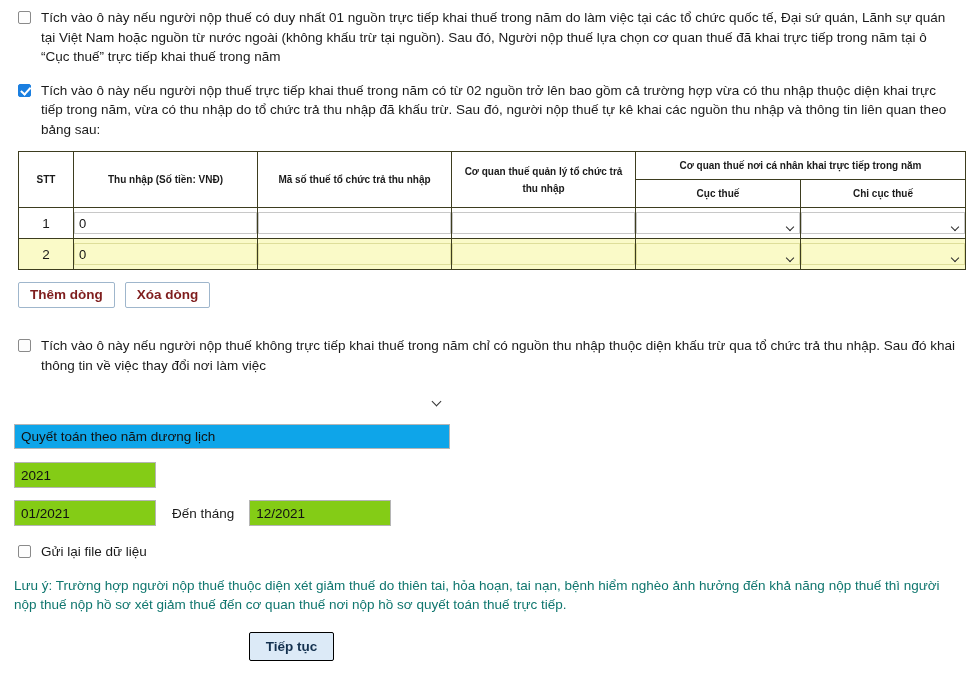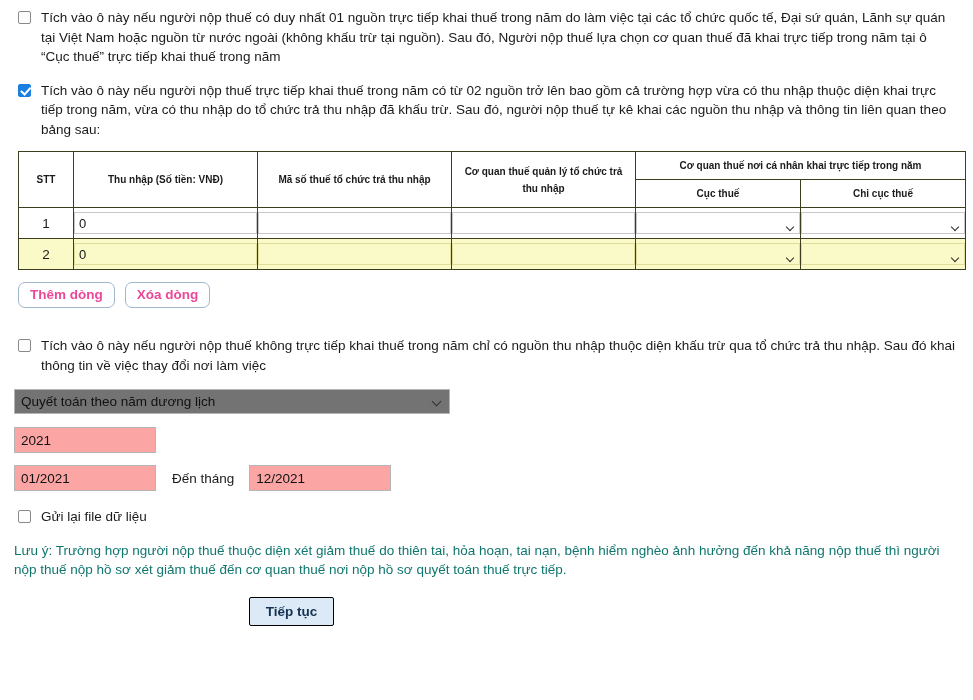--- a/index.html
+++ b/index.html
@@ -150,70 +150,71 @@
   
   .row-btns {
     padding: 12px 0 0 18px;
     display: flex;
     gap: 10px;
   }
   .btn-plain {
     font-family: "Liberation Sans", sans-serif;
     font-size: 13.5px;
     font-weight: bold;
-    color: #ec4899;
+    color: #7f1d1d;
     background: #ffffff;
     border: 1px solid #9fb6cc;
-    border-radius: 7px;
+    border-radius: 2px;
     padding: 4px 11px;
     cursor: pointer;
     line-height: 16px;
   }
 
   
   .lower { padding: 0 0 0 14px; }
 
   .wide-sel-wrap {
     position: relative;
     width: 436px;
     margin-bottom: 8px;
   }
   select.wide-sel {
     box-sizing: border-box;
     width: 100%;
     height: 25px;
     border: 1px solid #b5b5b5;
-    background: #737373;
+    background: #0ea5e9;
     font-family: "Liberation Sans", sans-serif;
     font-size: 13.5px;
     color: #111;
     padding: 0 22px 0 6px;
     outline: none;
     -webkit-appearance: none;
     -moz-appearance: none;
     appearance: none;
+    margin-top: 35px;
   }
   .wide-sel-wrap::after {
     content: "";
     position: absolute;
     right: 10px;
     top: 9px;
     width: 6px;
     height: 6px;
     border: solid #333;
     border-width: 0 1.7px 1.7px 0;
     transform: rotate(45deg);
     pointer-events: none;
   }
 
   input.text-box {
     box-sizing: border-box;
     height: 26px;
     border: 1px solid #b5b5b5;
-    background: #fca5a5;
+    background: #84cc16;
     font-family: "Liberation Sans", sans-serif;
     font-size: 13.5px;
     color: #111;
     padding: 0 6px;
     outline: none;
   }
   .box-year { width: 142px; }
   .box-month { width: 142px; }
 
   .month-row {

